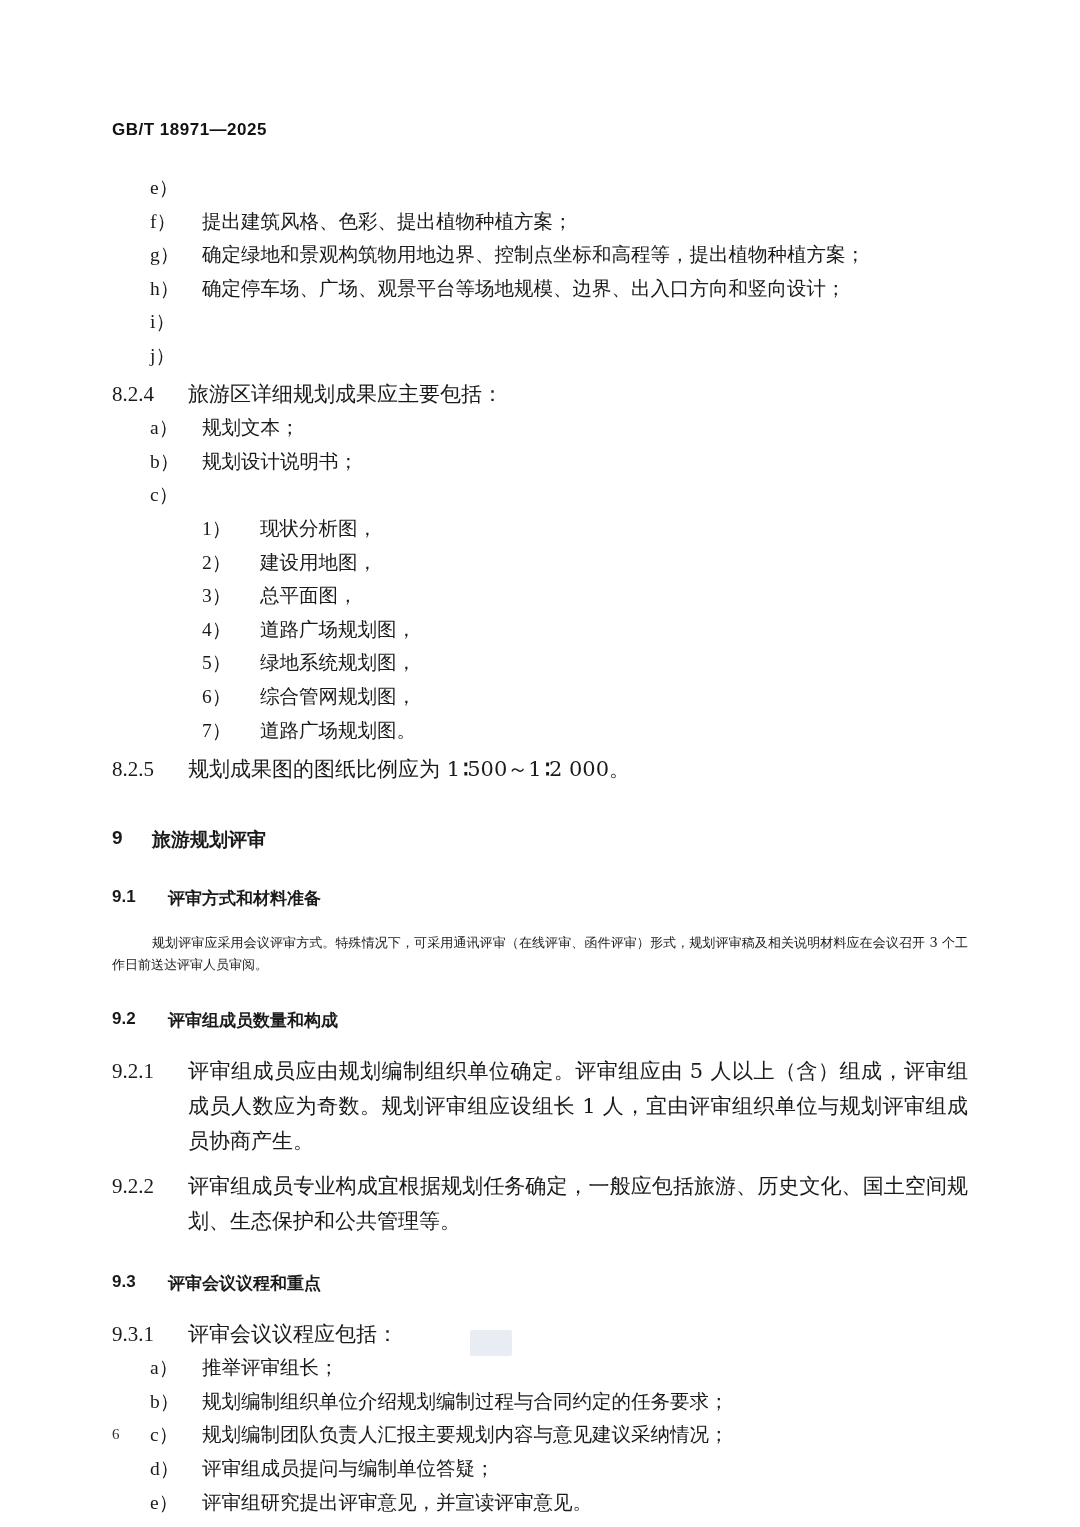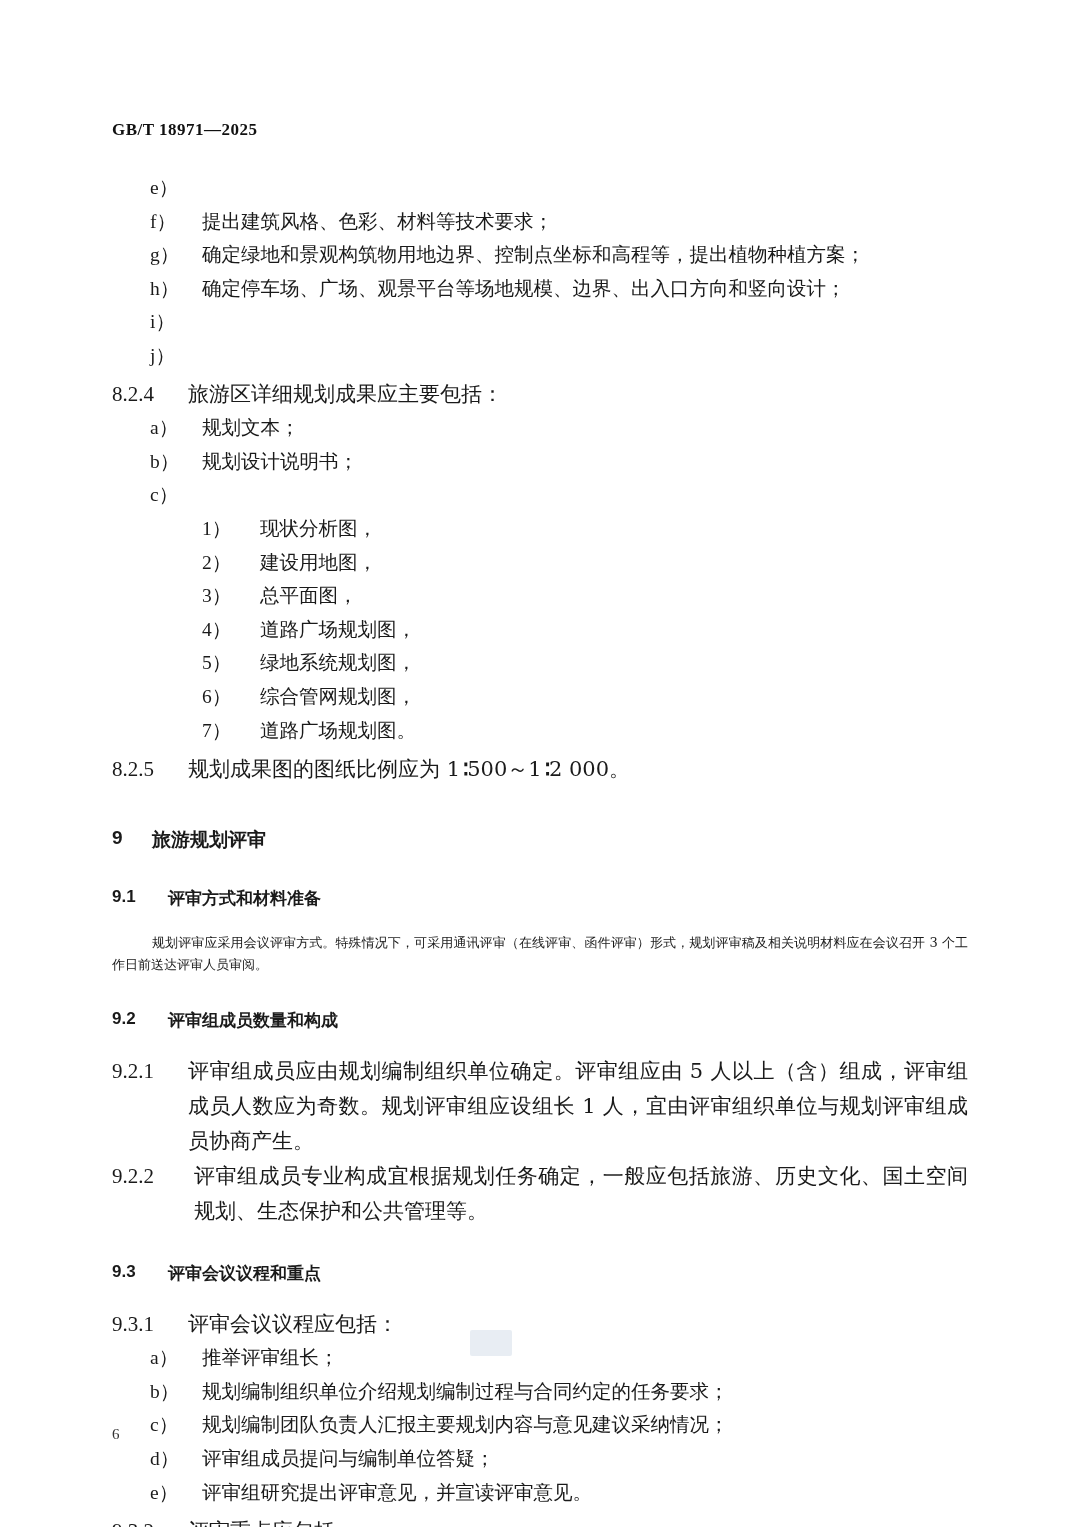--- a/index.html
+++ b/index.html
@@ -17,21 +17,21 @@
     box-sizing: border-box;
     overflow: hidden;
   }
   .content {
     position: absolute;
     left: 112px;
     top: 120px;
     width: 856px;
   }
   .header-code {
-    font-family: Liberation Serif, serif;
+    font-family: Liberation Sans, sans-serif;
     font-weight: bold;
     font-size: 17px;
     letter-spacing: 0.5px;
     margin-bottom: 32px;
     color: #111;
   }
   
   .row {
     display: flex;
     align-items: baseline;
@@ -87,21 +87,21 @@
   }
   .clause .cnum {
     flex: 0 0 auto;
     font-family: "Liberation Serif", serif;
     width: 76px;
   }
   .clause .cbody {
     flex: 1 1 auto;
     text-align: justify;
   }
-  .tight { margin-top: 0; gap: 6px; }
+  .tight { margin-top: 10px; }
   .page-number {
     position: absolute;
     left: 112px;
     bottom: 84px;
     font-family: "Liberation Serif", serif;
     font-size: 15px;
     color: #333;
   }
   .watermark {
     position: absolute;
@@ -121,21 +121,21 @@
   <div class="content">
 
     <div class="header-code">GB/T 18971—2025</div>
 
     <div>
       <div class="row lvl-alpha">
         <span class="marker">e）</span>
       </div>
       <div class="row lvl-alpha">
         <span class="marker">f）</span>
-        <span class="txt">提出建筑风格、色彩、材料等技术要求；</span>
+        <span class="txt">提出建筑风格、色彩、提出植物种植方案；</span>
       </div>
       <div class="row lvl-alpha">
         <span class="marker">g）</span>
         <span class="txt">确定绿地和景观构筑物用地边界、控制点坐标和高程等，提出植物种植方案；</span>
       </div>
       <div class="row lvl-alpha">
         <span class="marker">h）</span>
         <span class="txt">确定停车场、广场、观景平台等场地规模、边界、出入口方向和竖向设计；</span>
       </div>
       <div class="row lvl-alpha">

